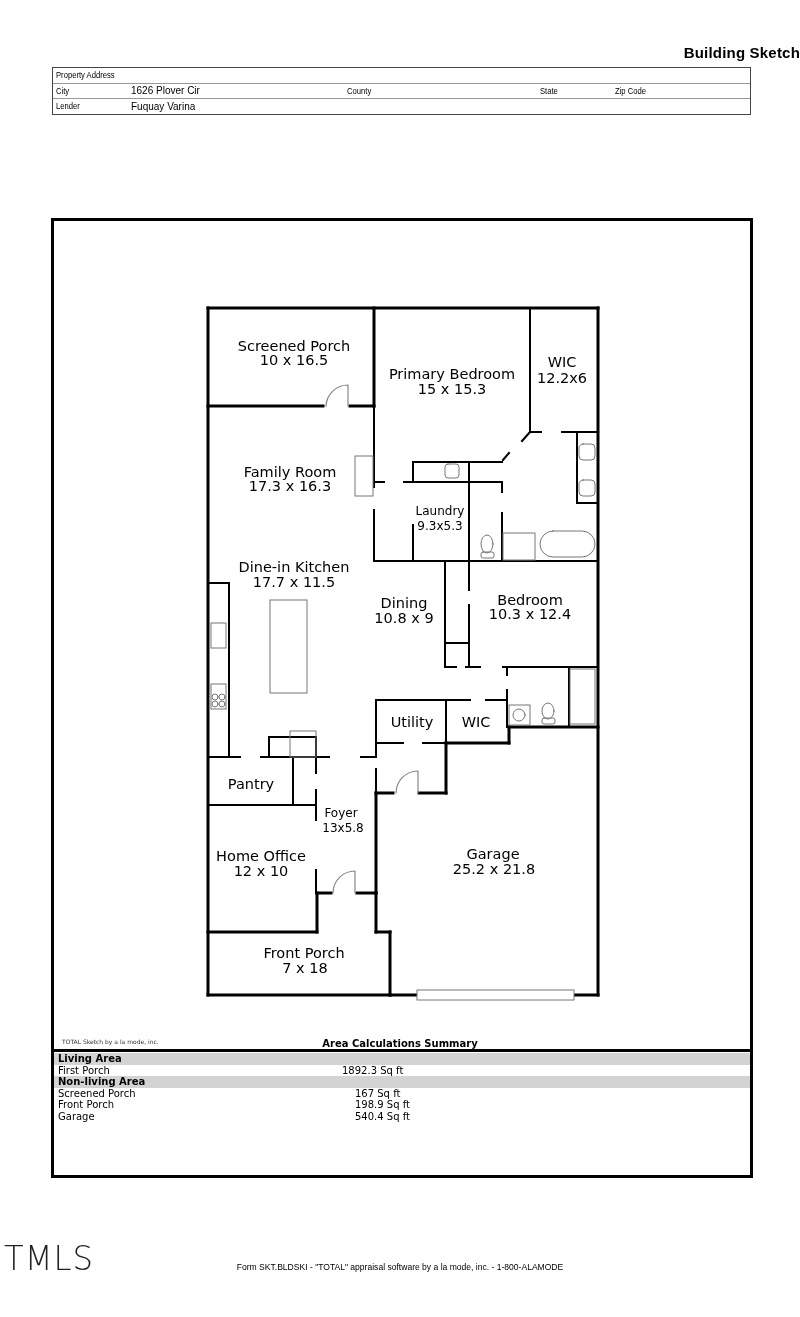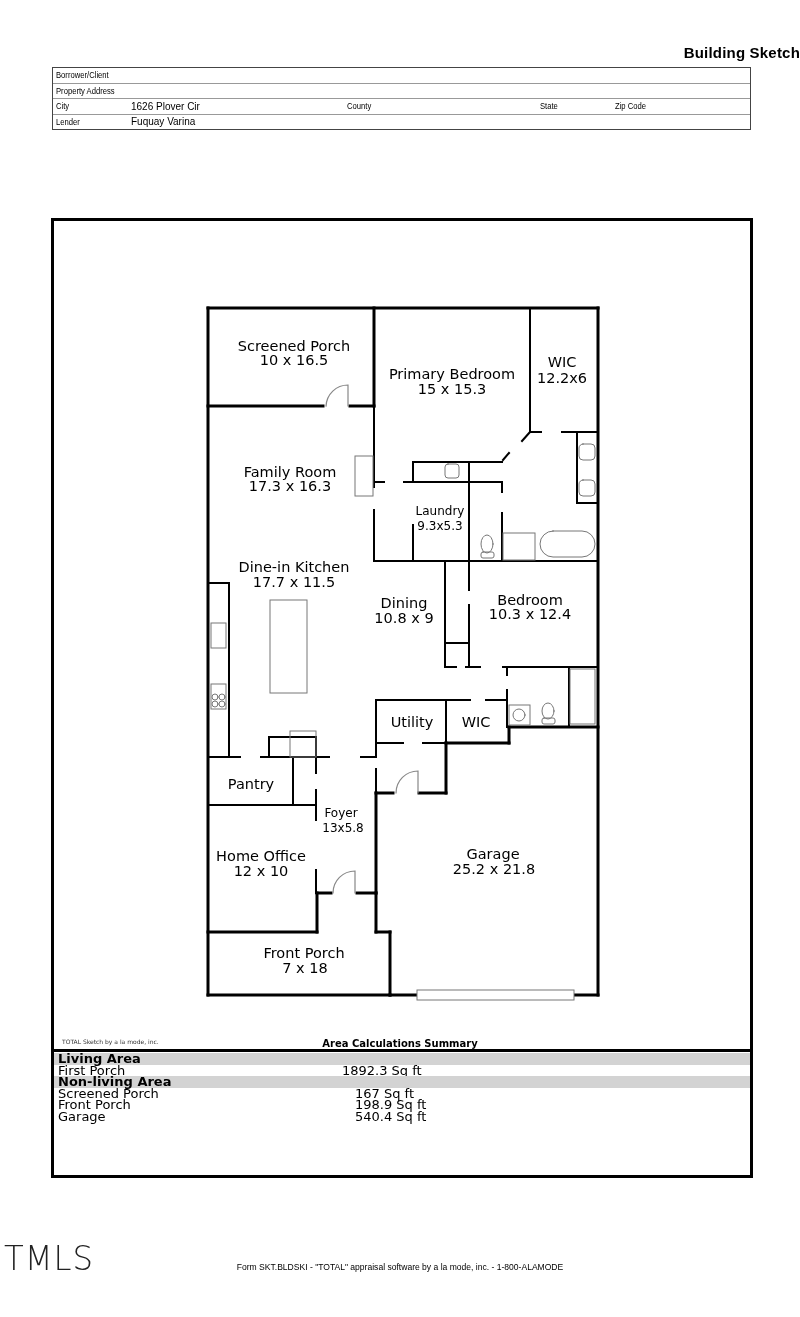--- a/index.html
+++ b/index.html
@@ -15,41 +15,37 @@
   .info-row .zip { position: absolute; left: 562px; font-size: 9px; transform: scaleX(0.85); transform-origin: left; }
 
   .frame { position: absolute; left: 51px; top: 218px; width: 702px; height: 960px; border: 3px solid #000; box-sizing: border-box; }
   .plan { position: absolute; left: 0; top: 0; }
   .room-label { font-family: "DejaVu Sans", sans-serif; font-size: 14.5px; fill: #000; text-anchor: middle; }
   .room-label.small { font-size: 12px; }
 
   .credit { position: absolute; left: 62px; top: 1038px; font-size: 6px; color: #333; font-family: "DejaVu Sans", sans-serif; }
   .summary-title { position: absolute; left: 0; top: 1038px; width: 800px; text-align: center; font-size: 10px; font-weight: bold; font-family: "DejaVu Sans", sans-serif; }
   .summary-divider { position: absolute; left: 51px; top: 1049px; width: 702px; height: 3px; background: #000; }
-  .summary { position: absolute; left: 54px; top: 1053px; width: 696px; font-family: "DejaVu Sans", sans-serif; font-size: 13px; }
+  .summary { position: absolute; left: 54px; top: 1053px; width: 696px; font-family: "DejaVu Sans", sans-serif; font-size: 10px; }
   .srow { position: relative; height: 11.5px; line-height: 11.5px; }
   .srow.band { background: #d3d3d3; font-weight: bold; }
   .srow .sl { position: absolute; left: 4px; }
   .srow .sv { position: absolute; left: 288px; }
   .srow.bold { font-weight: bold; }
   .srow.indent .sv { left: 301px; }
 
   .tmls { position: absolute; left: 4px; top: 1238px; font-family: "DejaVu Sans", sans-serif; font-weight: 200; font-size: 34px; color: #222; letter-spacing: 1px; transform: scaleX(0.95); transform-origin: left; }
   .footer { position: absolute; left: 0; top: 1261px; width: 800px; text-align: center; font-size: 9.5px; transform: scaleX(0.9); font-family: "Liberation Sans", sans-serif; }
 </style>
 </head>
 <body>
 
 <div class="title">Building Sketch</div>
 
 <div class="info-table">
-  <div class="info-row">
-    <span class="lbl">Borrower/Client</span>
-    <span class="val"></span>
-  </div>
   <div class="info-row">
     <span class="lbl">Property Address</span>
     <span class="val">1626 Plover Cir</span>
   </div>
   <div class="info-row">
     <span class="lbl">City</span>
     <span class="val">Fuquay Varina</span>
     <span class="county">County</span>
     <span class="state">State</span>
     <span class="zip">Zip Code</span>

